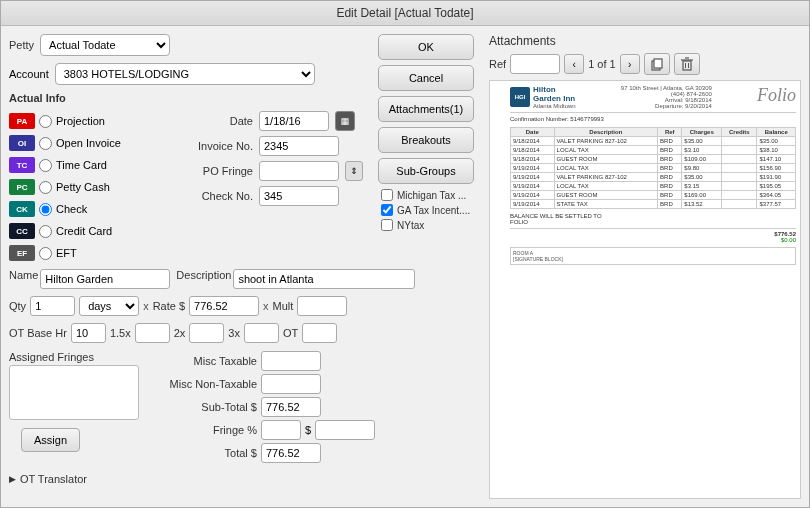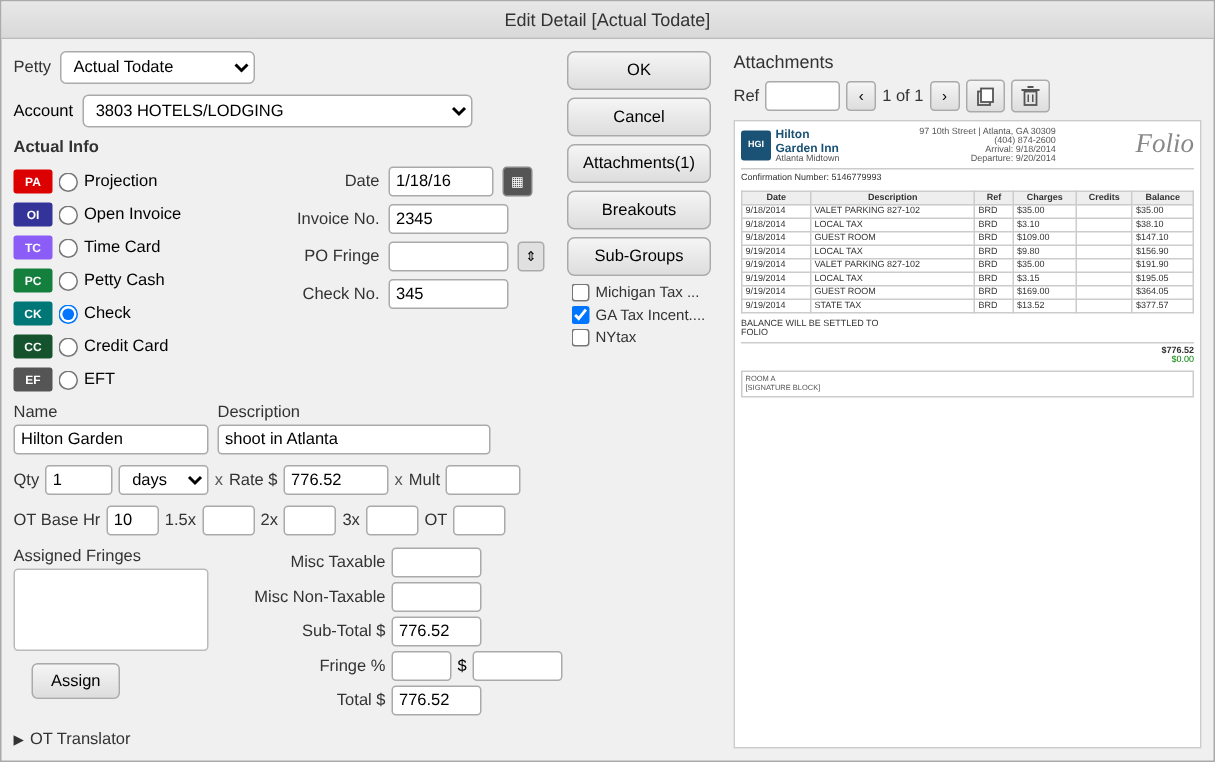--- a/index.html
+++ b/index.html
@@ -89,24 +89,24 @@
       display: flex;
       align-items: center;
       justify-content: center;
       font-size: 8px;
       color: white;
       font-weight: bold;
       flex-shrink: 0;
     }
     .icon-red { background: #d00; }
     .icon-blue { background: #339; }
-    .icon-green { background: #8b5cf6; }
+    .icon-green { background: #6d28d9; }
     .icon-orange { background: #15803d; }
     .icon-teal { background: #077; }
-    .icon-purple { background: #14532d; }
+    .icon-purple { background: #0f172a; }
     .icon-gray { background: #555; }
     .form-row {
       display: flex;
       align-items: center;
       gap: 6px;
       margin-bottom: 5px;
     }
     .form-row label { color: #333; width: 80px; text-align: right; font-size: 11px; }
     .form-input {
       border: 1px solid #aaa;
@@ -143,21 +143,21 @@
       cursor: pointer;
       display: flex;
       align-items: center;
       justify-content: center;
     }
     .name-desc-row {
       display: flex;
       gap: 6px;
       margin-top: 2px;
     }
-    .name-desc-row > div { display: flex; flex-direction: column; gap: 2px; }
+    .name-desc-row > div { display: flex; flex-direction: row; gap: 2px; }
     .name-desc-row label { font-size: 11px; color: #333; }
     .name-input { width: 130px; }
     .desc-input { width: 182px; }
     .qty-row {
       display: flex;
       align-items: center;
       gap: 4px;
       margin-top: 3px;
     }
     .qty-row label { font-size: 11px; color: #333; }
@@ -299,20 +299,21 @@
       justify-content: center;
     }
     .receipt-area {
       flex: 1;
       border: 1px solid #ccc;
       background: #fff;
       overflow: hidden;
       display: flex;
       align-items: center;
       justify-content: center;
+      padding-left: 16px;
     }
     .receipt-img {
       width: 100%;
       height: 100%;
       background: white;
       display: flex;
       flex-direction: column;
       font-size: 7px;
       color: #333;
       padding: 4px;

